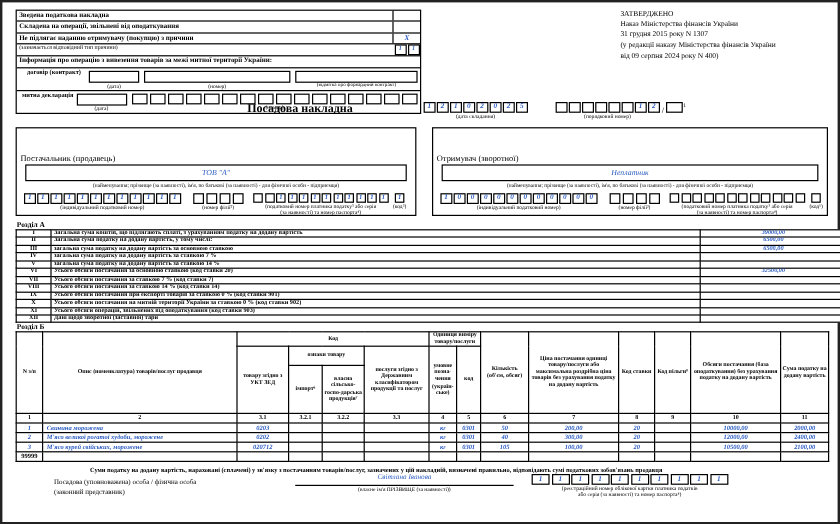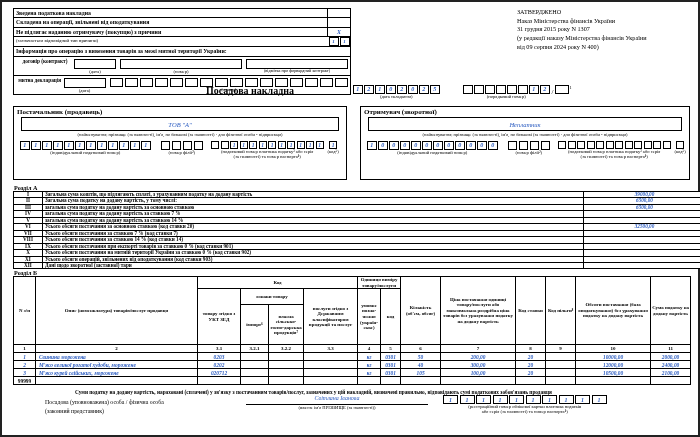--- a/index.html
+++ b/index.html
@@ -29,21 +29,21 @@
   .fl-label{width:58px;text-align:center;font-size:5.3px;line-height:1.1;font-weight:bold;}
   .fieldbox{border:1px solid #000;height:8px;background:#fff;}
   .fgroup{display:flex;flex-direction:column;align-items:center;margin-right:4px;}
   
   .approved{left:517px;top:8px;width:180px;font-size:6.2px;line-height:1.4;}
   
   .title{left:150px;top:85px;width:200px;text-align:center;font-weight:bold;font-size:10px;}
   .grp{display:flex;flex-direction:column;align-items:center;}
   
   .party{top:106px;height:74px;border:1.5px solid #000;box-sizing:border-box;background:#fff;}
-  .party .phdr{font-weight:bold;font-size:7px;padding:1px 3px 0;}
+  .party .phdr{font-weight:normal;font-size:7px;padding:1px 3px 0;margin-top:20px;}
   .party .name{margin:1px 7px 0;border:1px solid #000;height:12px;display:flex;align-items:center;
                justify-content:center;font-size:6.5px;}
   .party .ncap{font-size:4.5px;text-align:center;margin-top:1px;white-space:nowrap;}
   .party .idrow{display:flex;margin:4px 6px 0;align-items:flex-start;}
   
   .seclbl{font-weight:bold;font-size:6.2px;padding-left:1px;}
   table{border-collapse:collapse;table-layout:fixed;background:#fff;}
   .seca-tab{width:677px;border:1.2px solid #000;}
   .seca-tab td{border:0.8px solid #000;font-size:5.2px;padding:0 2px;height:5.2px;line-height:1.05;
                overflow:hidden;white-space:nowrap;}

